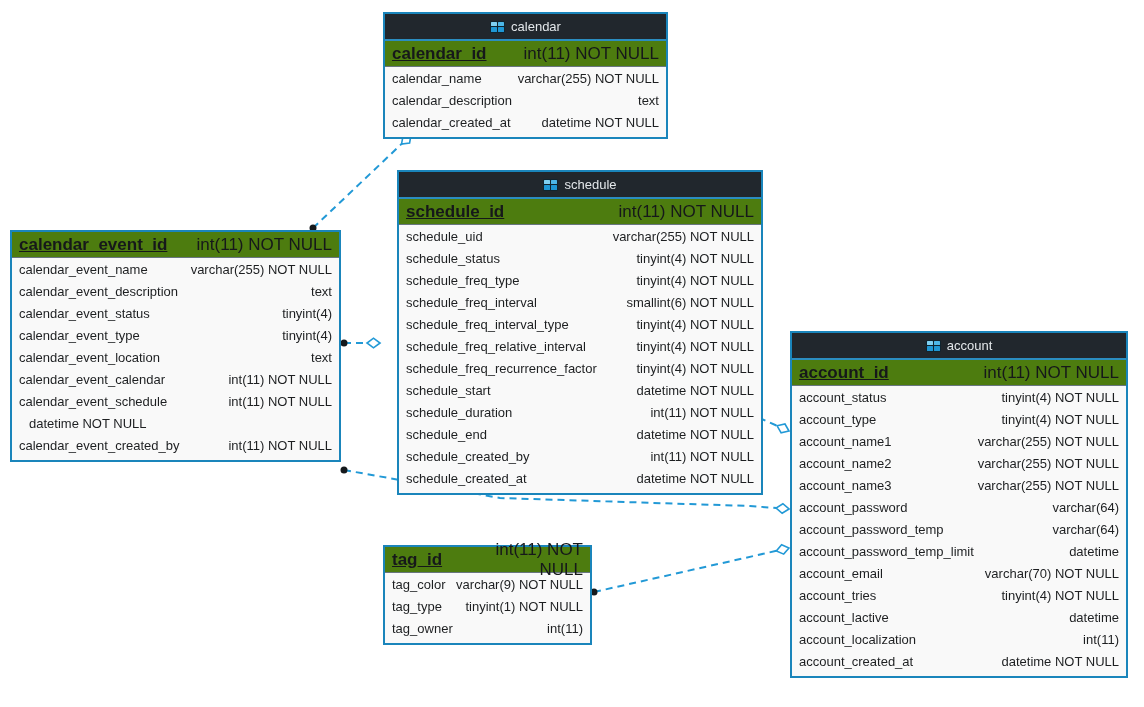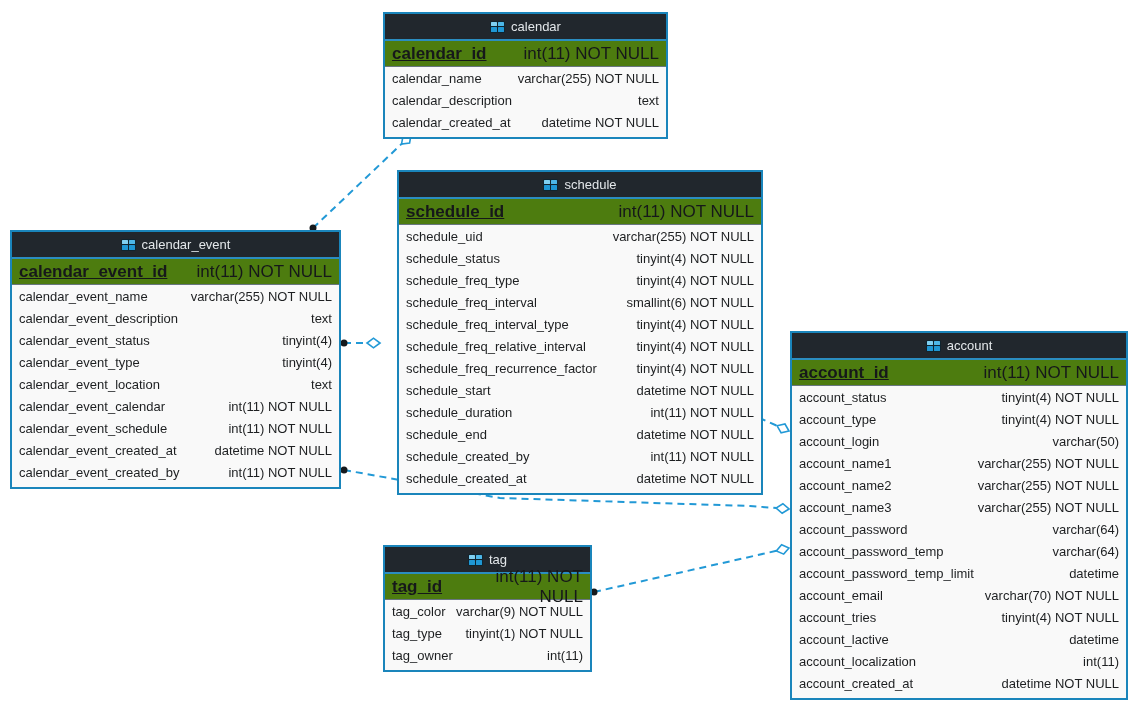--- a/index.html
+++ b/index.html
@@ -100,29 +100,20 @@
     <span class="col-name">calendar_description</span>
     <span class="col-type">text</span>
   </div>
           <div class="col-row">
     <span class="col-name">calendar_created_at</span>
     <span class="col-type">datetime NOT NULL</span>
   </div>
         </div>
   </div>
       <div class="tbl" style="left: 10px; top: 230px; width: 331px;">
-    <div class="tbl-header">
-      <span class="icon-grid">
-            <span></span>
-            <span></span>
-            <span></span>
-            <span></span>
-          </span>
-      <span class="tbl-title">calendar_event</span>
-    </div>
     <div class="pk-row">
       <span class="pk-name">calendar_event_id</span>
       <span class="col-type">int(11) NOT NULL</span>
     </div>
     <div class="col-rows">
           <div class="col-row">
     <span class="col-name">calendar_event_name</span>
     <span class="col-type">varchar(255) NOT NULL</span>
   </div>
           <div class="col-row">
@@ -143,21 +134,20 @@
   </div>
           <div class="col-row">
     <span class="col-name">calendar_event_calendar</span>
     <span class="col-type">int(11) NOT NULL</span>
   </div>
           <div class="col-row">
     <span class="col-name">calendar_event_schedule</span>
     <span class="col-type">int(11) NOT NULL</span>
   </div>
           <div class="col-row">
-    <span class="col-name">calendar_event_created_at</span>
     <span class="col-type">datetime NOT NULL</span>
   </div>
           <div class="col-row">
     <span class="col-name">calendar_event_created_by</span>
     <span class="col-type">int(11) NOT NULL</span>
   </div>
         </div>
   </div>
       <div class="tbl" style="left: 381px; top: 170px; width: 366px; margin-left: 16px;">
     <div class="tbl-header">
@@ -241,24 +231,20 @@
     <div class="col-rows">
           <div class="col-row">
     <span class="col-name">account_status</span>
     <span class="col-type">tinyint(4) NOT NULL</span>
   </div>
           <div class="col-row">
     <span class="col-name">account_type</span>
     <span class="col-type">tinyint(4) NOT NULL</span>
   </div>
           <div class="col-row">
-    <span class="col-name">account_login</span>
-    <span class="col-type">varchar(50)</span>
-  </div>
-          <div class="col-row">
     <span class="col-name">account_name1</span>
     <span class="col-type">varchar(255) NOT NULL</span>
   </div>
           <div class="col-row">
     <span class="col-name">account_name2</span>
     <span class="col-type">varchar(255) NOT NULL</span>
   </div>
           <div class="col-row">
     <span class="col-name">account_name3</span>
     <span class="col-type">varchar(255) NOT NULL</span>
@@ -291,29 +277,20 @@
     <span class="col-name">account_localization</span>
     <span class="col-type">int(11)</span>
   </div>
           <div class="col-row">
     <span class="col-name">account_created_at</span>
     <span class="col-type">datetime NOT NULL</span>
   </div>
         </div>
   </div>
       <div class="tbl" style="left: 383px; top: 545px; width: 209px;">
-    <div class="tbl-header">
-      <span class="icon-grid">
-            <span></span>
-            <span></span>
-            <span></span>
-            <span></span>
-          </span>
-      <span class="tbl-title">tag</span>
-    </div>
     <div class="pk-row">
       <span class="pk-name">tag_id</span>
       <span class="col-type">int(11) NOT NULL</span>
     </div>
     <div class="col-rows">
           <div class="col-row">
     <span class="col-name">tag_color</span>
     <span class="col-type">varchar(9) NOT NULL</span>
   </div>
           <div class="col-row">

